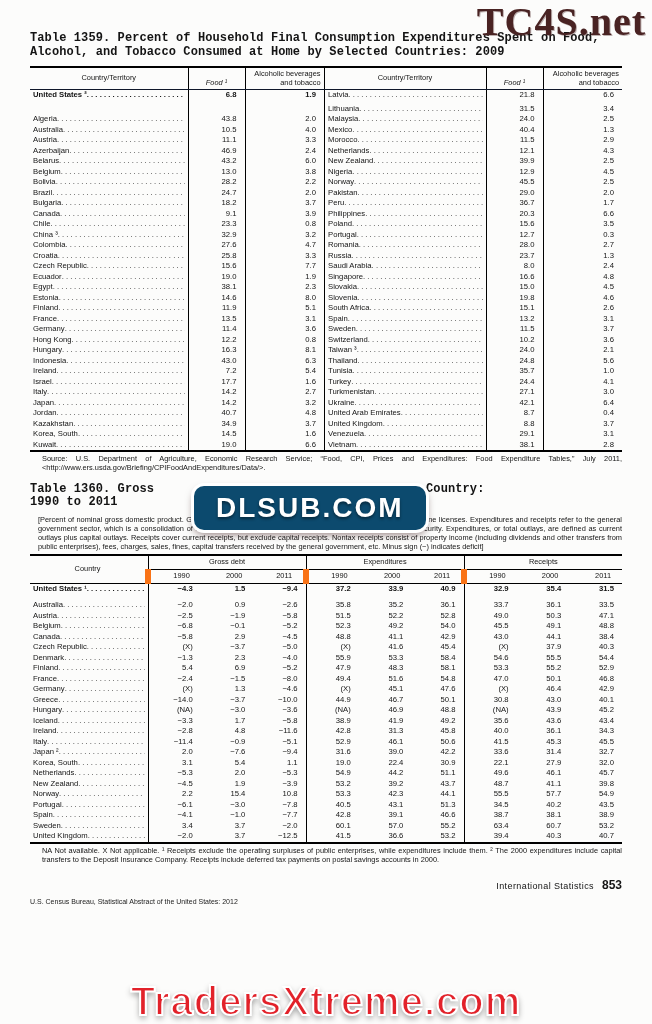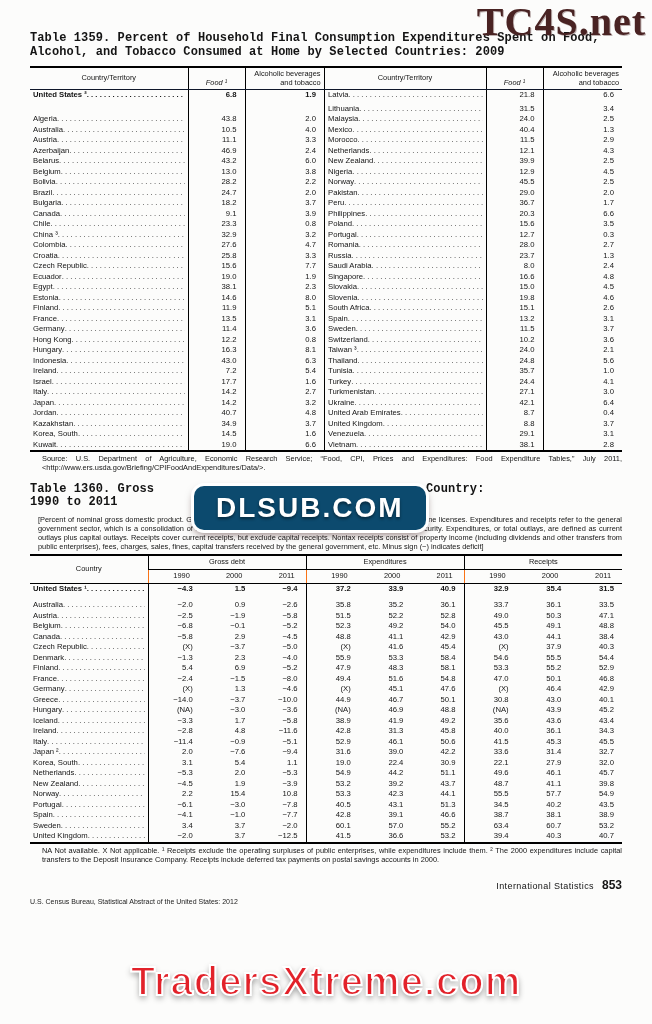--- a/index.html
+++ b/index.html
@@ -36,21 +36,21 @@
   .t1359 .h-country{text-align:center;vertical-align:middle;}
   .t1359 .h-food{text-align:center;font-style:italic;}
   .t1359 .h-alc{text-align:right;}
   .t1359 tbody tr:first-child td:nth-child(-n+3){font-weight:bold;}
   .t1359 tbody tr:first-child td{padding-bottom:3px;}
 
   
   .t1360 .h-country{text-align:center;vertical-align:middle;border-bottom:1px solid #000;}
   .t1360 .h-group{text-align:center;border-left:1px solid #000;border-bottom:1px solid #000;}
   .t1360 .h-year{text-align:right;padding-right:11px;border-bottom:1px solid #000;}
-  .t1360 .h-year.gstart{border-left:1px solid #f97316;}
+  .t1360 .h-year.gstart{border-left:6px solid #f97316;}
   .t1360 td:nth-child(2),.t1360 td:nth-child(5),.t1360 td:nth-child(8){border-left:1px solid #000;}
   .t1360 tbody tr:first-child td{font-weight:bold;padding-bottom:6px;}
 
   
   .tnote{font-size:7.4px;line-height:9.2px;text-align:justify;margin:0 0 3px 8px;}
   .fnote{font-size:7.4px;line-height:9.2px;margin:2px 0 1px 0;padding-left:12px;text-align:justify;}
   .src{margin-bottom:2px;}
 
   
   .pg-right{margin-top:14px;text-align:right;font-size:9px;}
@@ -69,21 +69,21 @@
   .wm-dlsub{
     position:absolute;top:486px;left:194px;
     background:#0c4a6e;color:#fff;
     font-weight:bold;font-size:28px;letter-spacing:2px;
     padding:6px 22px;border-radius:10px;
     box-shadow:0 0 0 3px #fff,0 4px 9px rgba(40,0,0,.55);
     text-shadow:0 2px 3px rgba(0,0,0,.45);
     z-index:40;
   }
   .wm-traders{
-    position:absolute;bottom:20px;left:0;width:100%;
+    position:absolute;bottom:0;left:0;width:100%;
     text-align:center;
     font-weight:bold;font-size:40px;letter-spacing:1px;
     color:#e2222a;
     -webkit-text-stroke:2px #ffffff;
     text-shadow:0 3px 6px rgba(0,0,0,.45);
     z-index:40;
   }
 </style>
 </head>
 <body>

